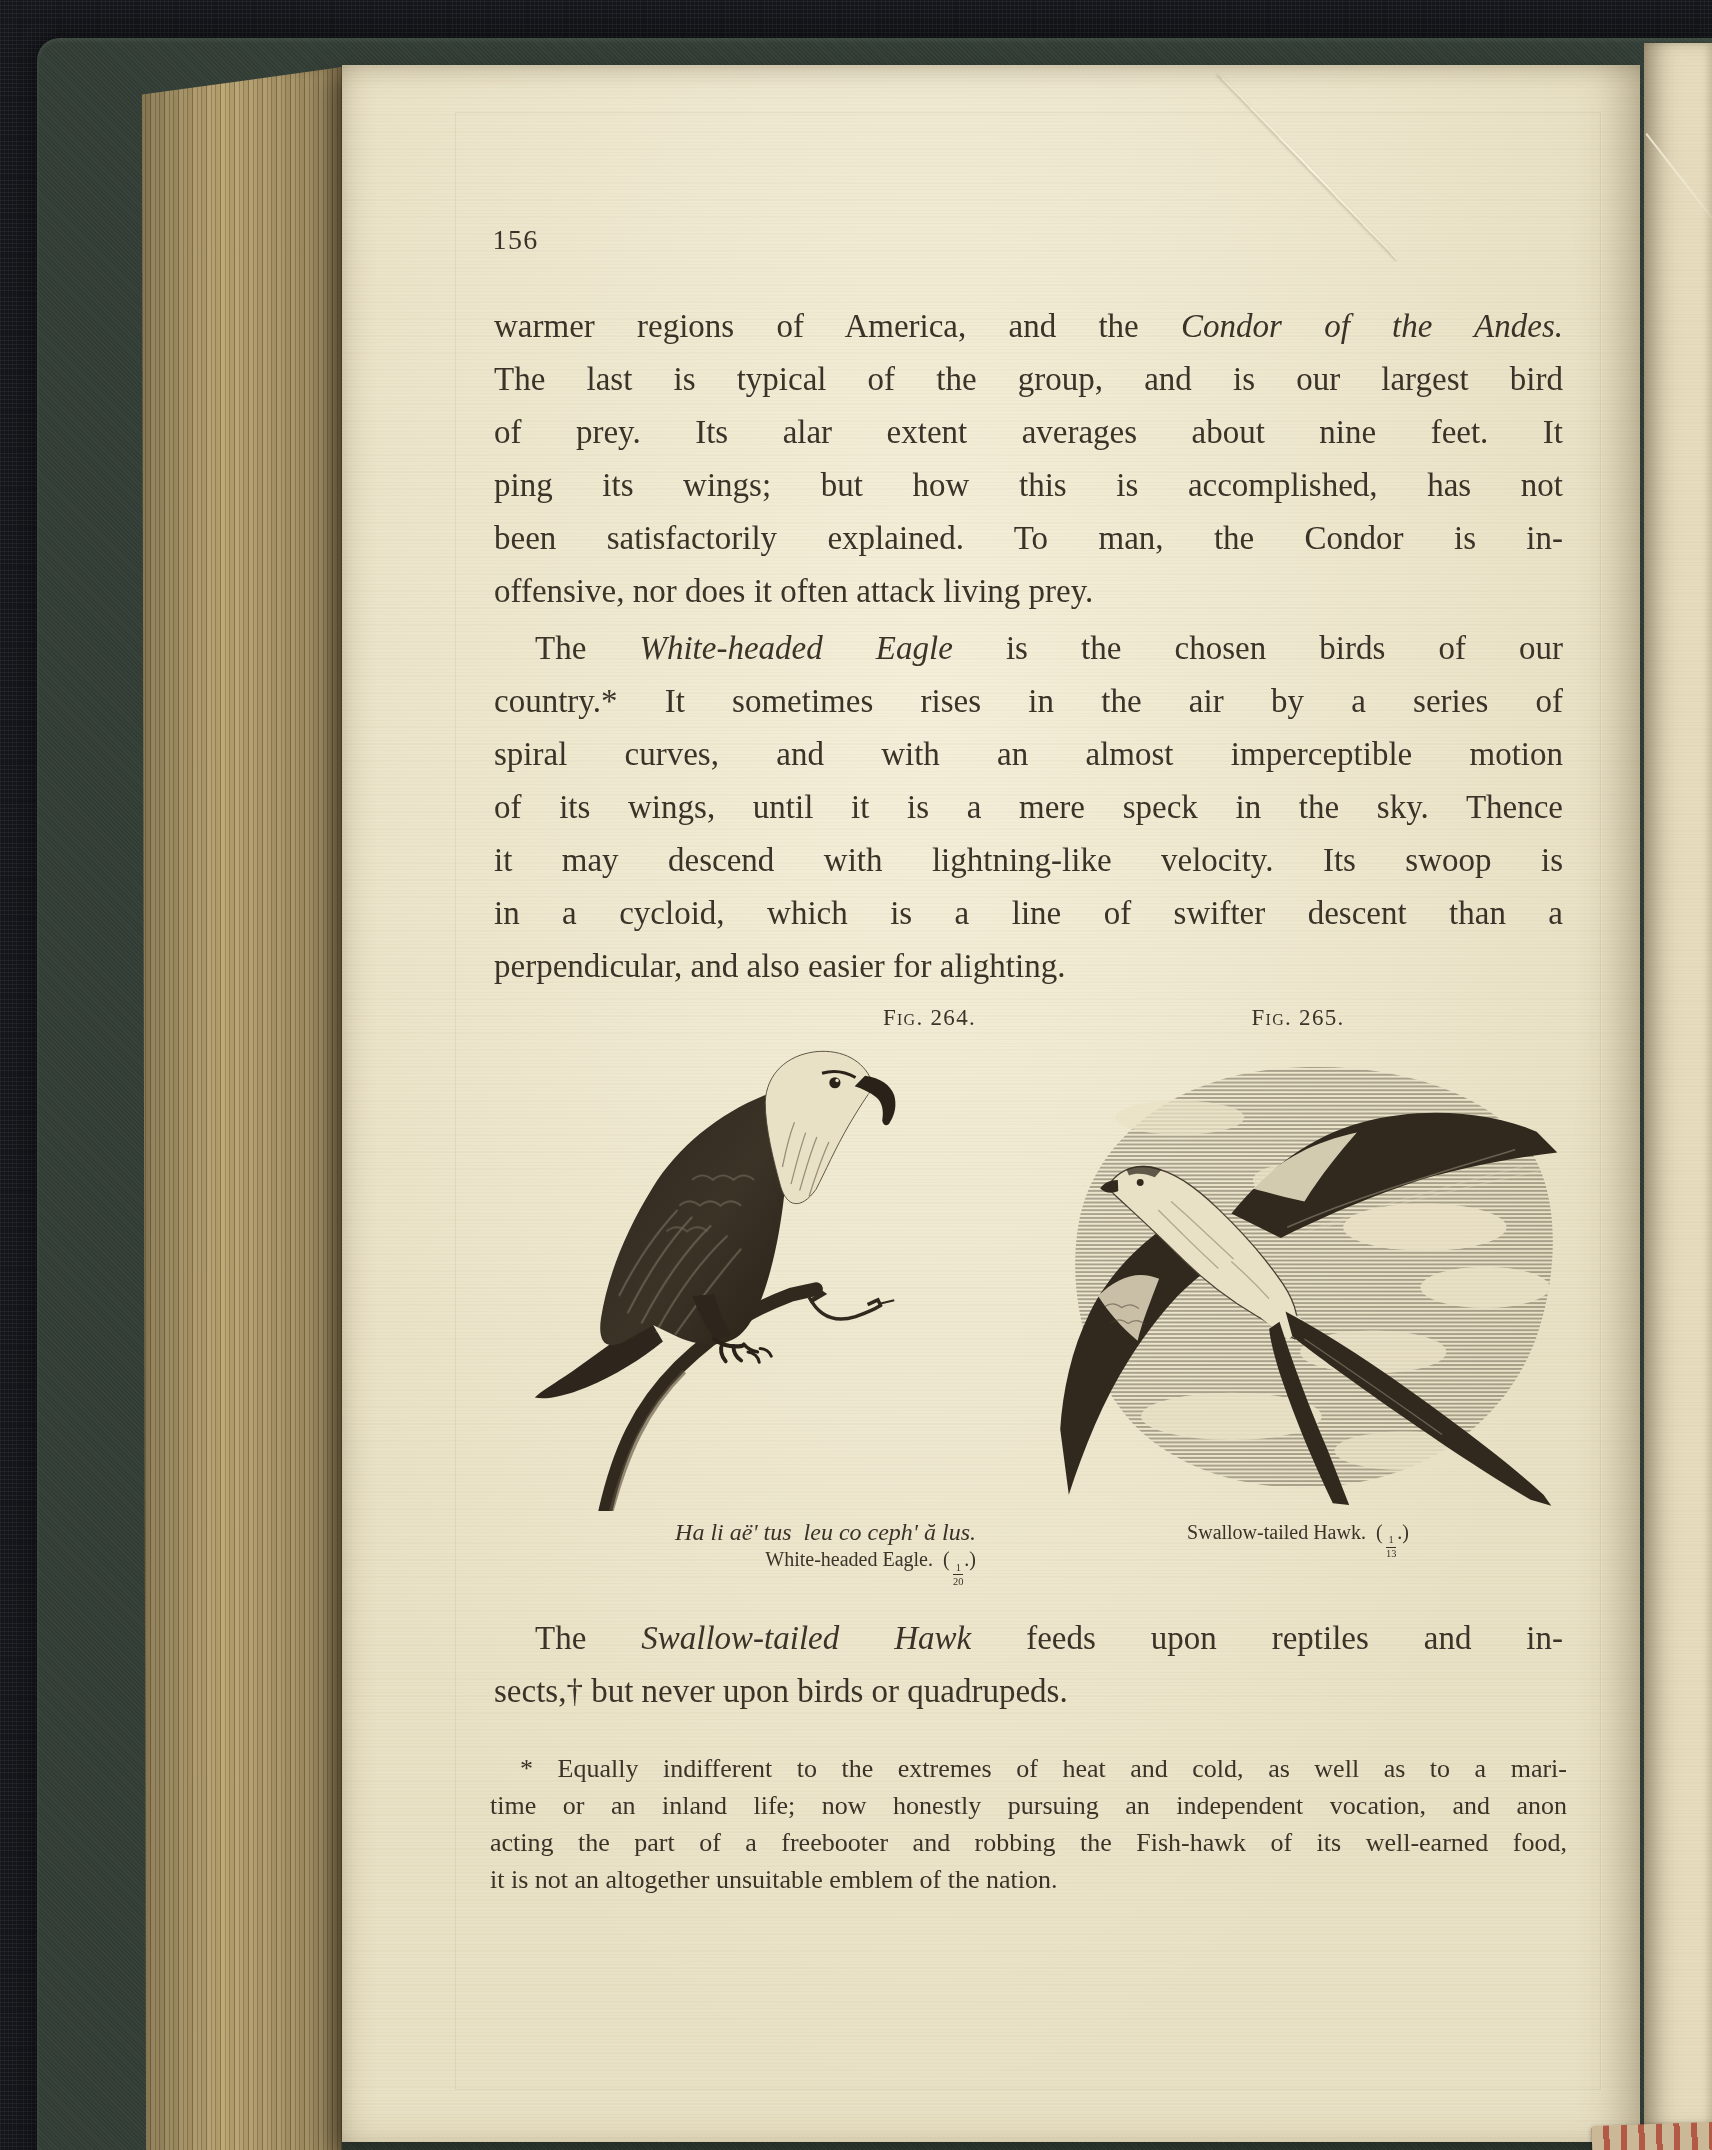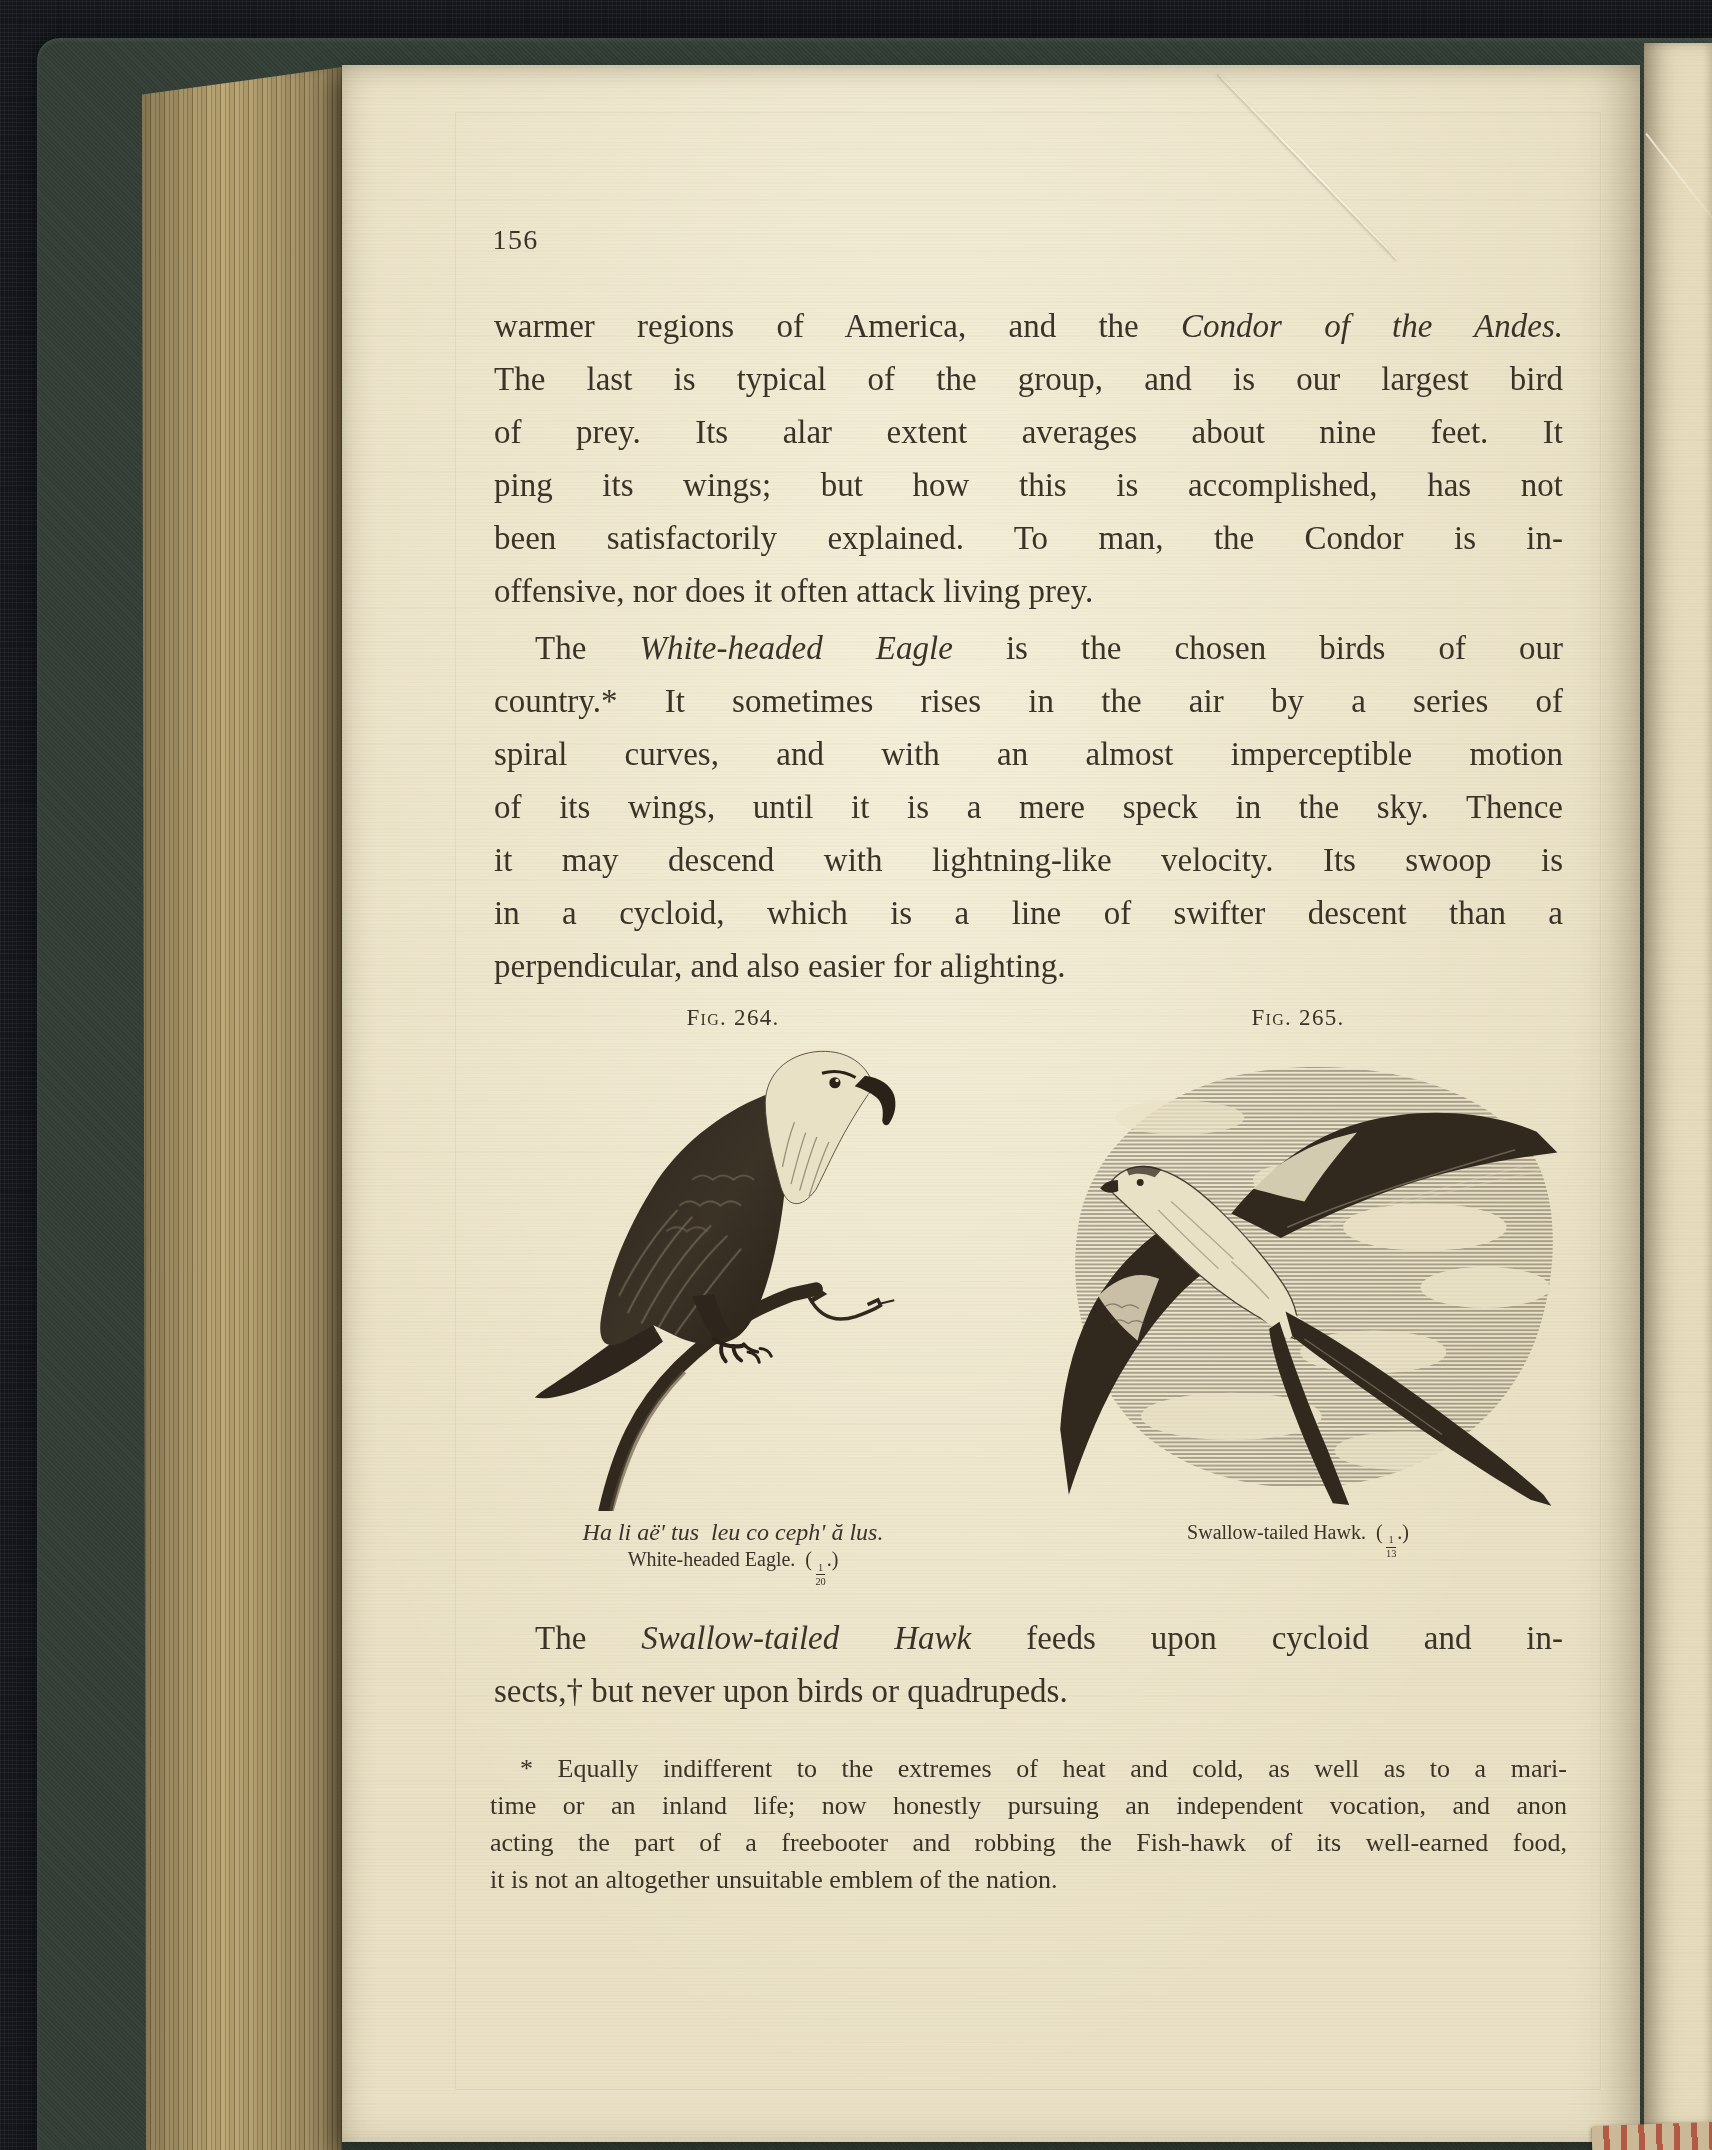--- a/index.html
+++ b/index.html
@@ -83,21 +83,21 @@
   .body-text{font-size:33px;line-height:53px;}
   .body-text .tline{width:100%;text-align:justify;text-align-last:justify;}
   .body-text .tline.last{text-align-last:left;}
   .tline.indent{text-indent:41px;}
   .it{font-style:italic;}
   .para{margin:4px;}
   .para + .para{margin-top:1.7px;}
 
   .figures-row{display:flex;justify-content:space-between;margin-top:12px;}
   .figure{text-align:center;}
-  .figure.left{width:486px;}
+  .figure.left{width:486px;text-align:right;}
   .figure.right{width:538px;}
   .fig-label{font-size:23px;font-variant:small-caps;letter-spacing:1.3px;margin-bottom:6.9px;}
   .engraving{display:block;margin:0 auto;}
   .caption{margin-top:7.7px;line-height:27.5px;}
   .cap-latin{font-style:italic;font-size:24px;white-space:pre-wrap;}
   .cap-common{font-size:20px;white-space:pre-wrap;}
   .frac{display:inline-flex;flex-direction:column;align-items:center;vertical-align:-0.45em;
     line-height:1;font-size:0.52em;margin:0 0.9px 0 3.4px;font-style:normal;}
   .frac .num{border-bottom:1.3px solid currentColor;padding:0 2.2px 1.3px;}
   .frac .den{padding-top:1.3px;}
@@ -253,21 +253,21 @@
             <path d="M640,700 C740,768 850,844 960,922" stroke="#e9e1c5" stroke-width="3" opacity="0.3" fill="none"></path>
           </g>
         </svg>
         <div class="caption">
           <div class="cap-common"><span>Swallow-tailed Hawk.</span>  <span>(</span><span class="frac"><span class="num">1</span><span class="den">13</span></span><span>.)</span></div>
         </div>
       </div>
     </div>
 
     <div class="body-text para para3">
-        <div class="tline indent"><span>The </span><span class="it">Swallow-tailed Hawk</span><span> feeds upon cycloid and in-</span></div>
+        <div class="tline indent"><span>The </span><span class="it">Swallow-tailed Hawk</span><span> feeds upon reptiles and in-</span></div>
         <div class="tline last"><span>sects,† but never upon birds or quadrupeds.</span></div>
       </div>
 
     <div class="footnotes">
       <div>
           <div class="tline indent"><span>* Equally indifferent to the extremes of heat and cold, as well as to a mari-</span></div>
           <div class="tline"><span>time or an inland life; now honestly pursuing an independent vocation, and anon</span></div>
           <div class="tline"><span>acting the part of a freebooter and robbing the Fish-hawk of its well-earned food,</span></div>
           <div class="tline last"><span>it is not an altogether unsuitable emblem of the nation.</span></div>
         </div>

